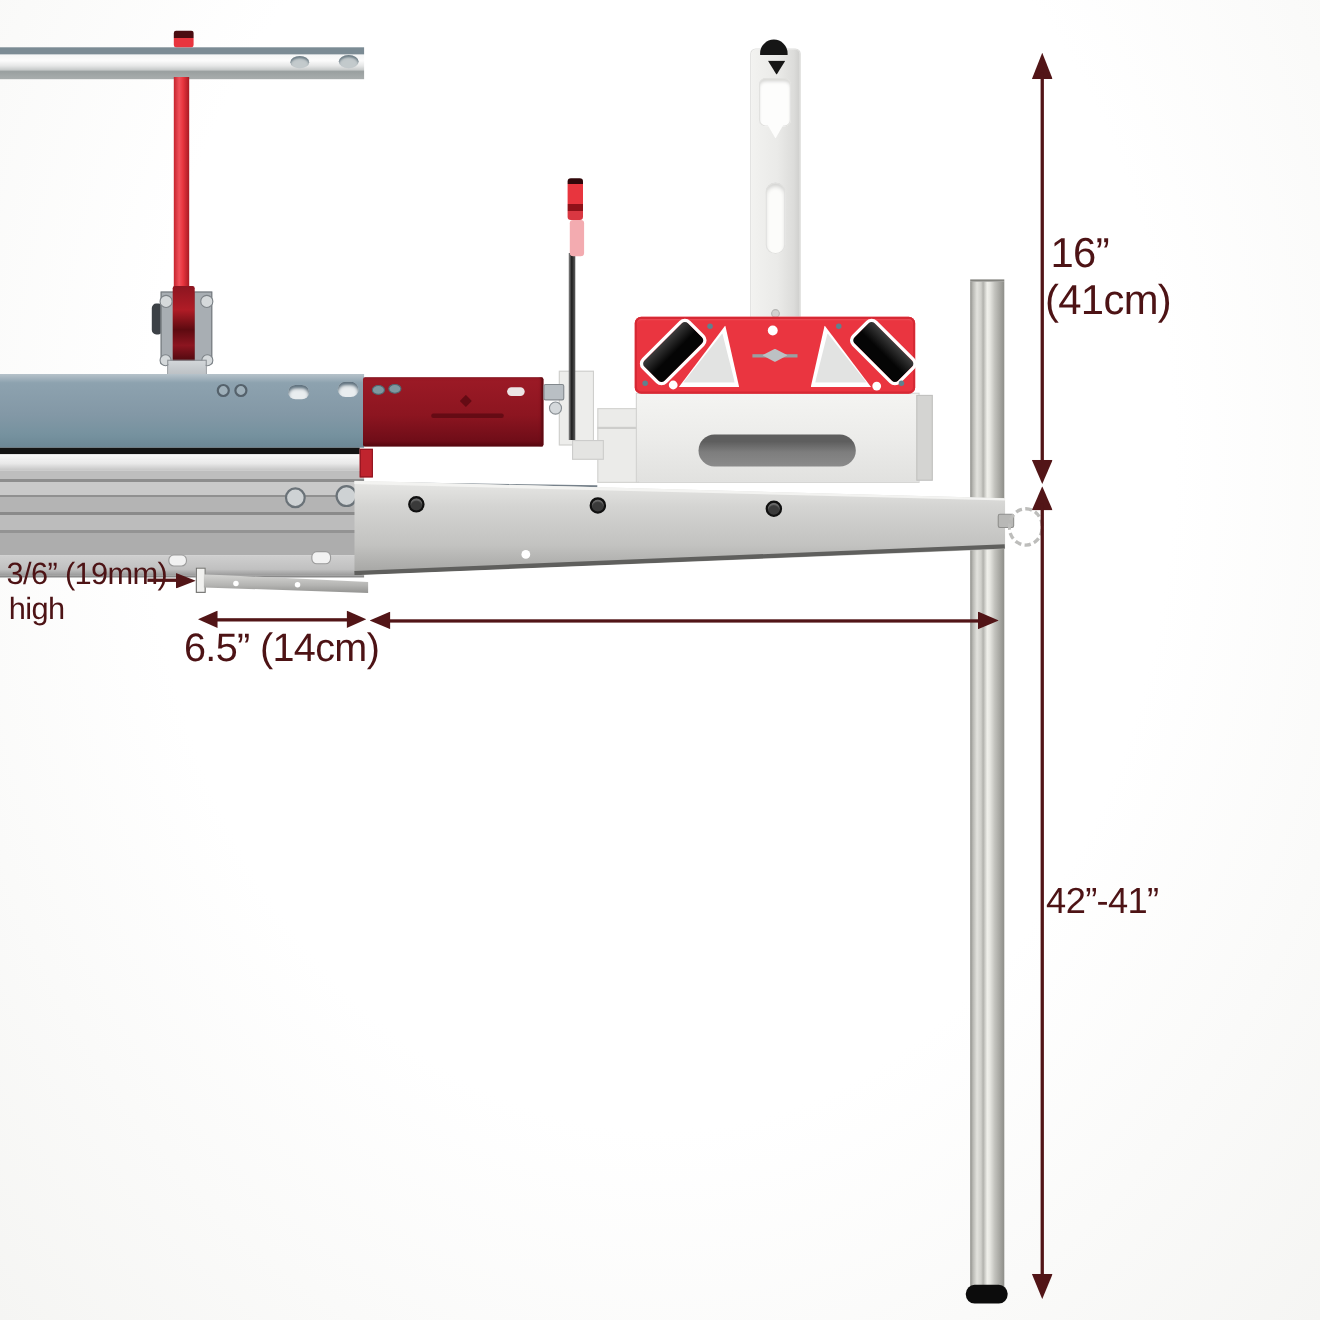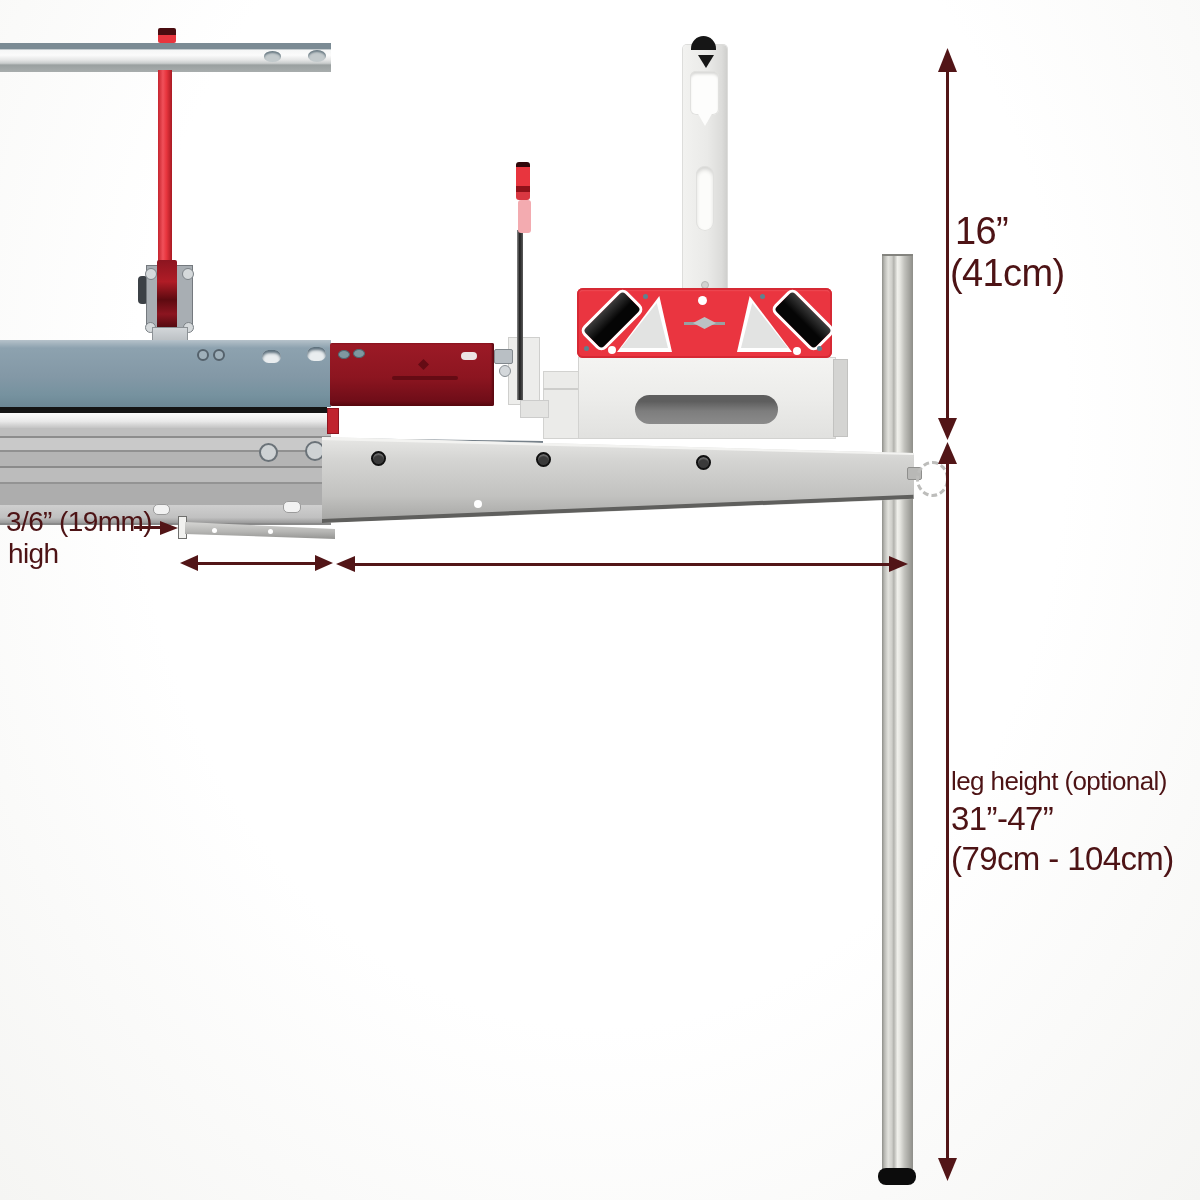--- a/index.html
+++ b/index.html
@@ -151,30 +151,29 @@
 
   <div class="abs ar-up" style="left:938px;top:48px;width:19px;height:24px;"></div>
   <div class="abs dimbar" style="left:946px;top:66px;width:3px;height:358px;"></div>
   <div class="abs ar-down" style="left:938px;top:418px;width:19px;height:22px;"></div>
   <div class="abs dimtext" style="left:955px;top:212px;font-size:38px;">16”</div>
   <div class="abs dimtext" style="left:950px;top:254px;font-size:38px;">(41cm)</div>
 
   <div class="abs ar-up" style="left:938px;top:442px;width:19px;height:22px;"></div>
   <div class="abs dimbar" style="left:946px;top:458px;width:3px;height:702px;"></div>
   <div class="abs ar-down" style="left:938px;top:1158px;width:19px;height:23px;"></div>
-  <div class="abs dimtext" style="left:951px;top:768px;font-size:26px;">leg height (optional)</div>
-  <div class="abs dimtext" style="left:951px;top:802px;font-size:33px;">31”-47”</div>
-  <div class="abs dimtext" style="left:951px;top:842px;font-size:33px;">(79cm - 104cm)</div>
+  <div class="abs dimtext" style="left:951px;top:802px;font-size:33px;">42”-41”</div>
 
   <div class="abs dimtext" style="left:6px;top:507px;font-size:28px;">3/6” (19mm)</div>
   <div class="abs dimtext" style="left:8px;top:539px;font-size:28px;">high</div>
   <div class="abs dimbar" style="left:134px;top:526px;width:28px;height:3px;"></div>
   <div class="abs ar-right" style="left:160px;top:521px;width:18px;height:14px;"></div>
 
   <div class="abs ar-left" style="left:180px;top:555px;width:18px;height:16px;"></div>
   <div class="abs dimbar" style="left:195px;top:562px;width:122px;height:3px;"></div>
   <div class="abs ar-right" style="left:315px;top:555px;width:18px;height:16px;"></div>
+  <div class="abs dimtext" style="left:166px;top:570px;width:180px;text-align:center;font-size:36px;">6.5” (14cm)</div>
 
   <div class="abs ar-left" style="left:336px;top:556px;width:19px;height:16px;"></div>
   <div class="abs dimbar" style="left:352px;top:563px;width:539px;height:3px;"></div>
   <div class="abs ar-right" style="left:889px;top:556px;width:19px;height:16px;"></div>
 
 </div>
 
 </body></html>

